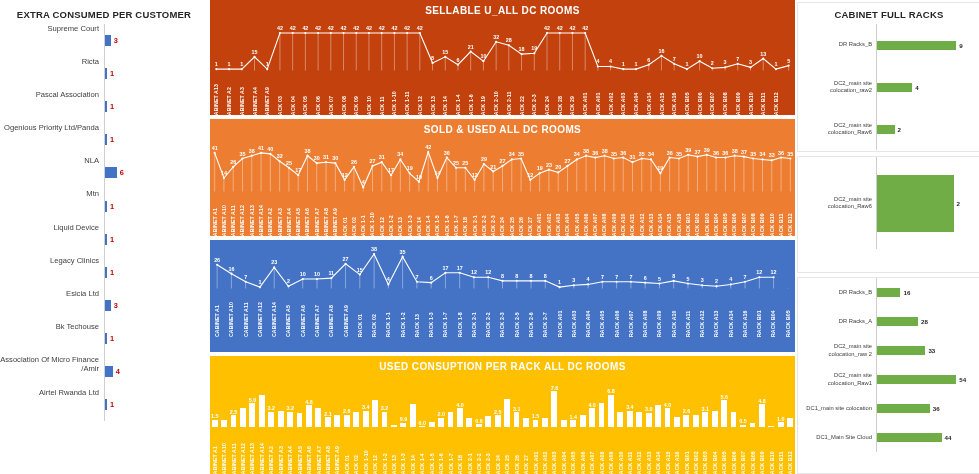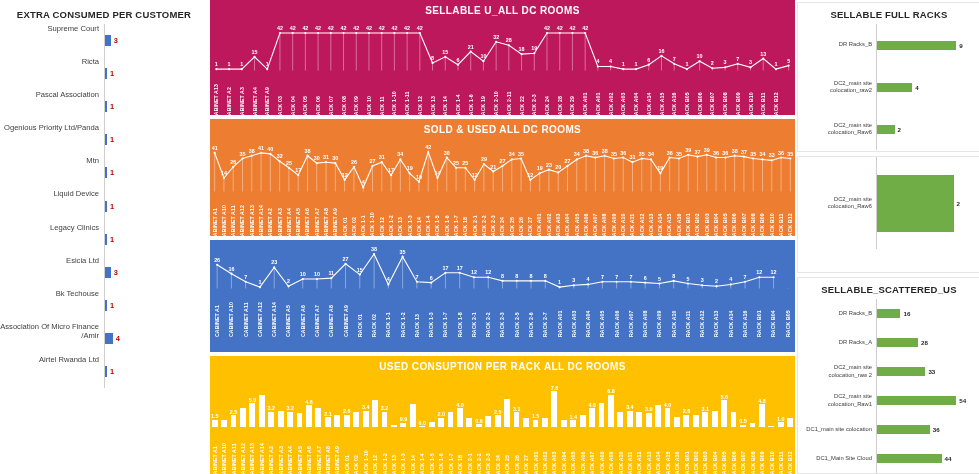--- a/index.html
+++ b/index.html
@@ -28,21 +28,21 @@
   .hbar-bar{height:11px;background:#4472c4;}
   .hbar-val{font-size:7.4px;font-weight:bold;color:#c00000;margin-left:3px;}
 
   
   .col-center{width:585px;flex:0 0 585px;display:flex;flex-direction:column;gap:4px;padding:0 2px;}
   .panel{position:relative;overflow:hidden;}
   .panel-title{
     text-align:center;color:#fff;font-weight:bold;font-size:10px;
     letter-spacing:.4px;padding-top:5px;height:14px;
   }
-  .p-green{background:#be185d;height:115px;}
+  .p-green{background:#c2410c;height:115px;}
   .p-orange{background:#ed7d31;height:117px;}
   .p-blue{background:#4472c4;height:112px;}
   .p-yellow{background:#ffc000;height:118px;}
 
   .plot{position:relative;width:100%;}
   .plot svg{display:block;width:100%;height:100%;}
   .cat-axis{display:flex;position:absolute;left:0;right:0;bottom:0;height:50px;}
   .cat{
     flex:1 1 0;position:relative;
   }
@@ -107,20 +107,28 @@
             <div class="hbar-bar" style="width: 2px;"></div>
             <div class="hbar-val">1</div>
           </div>
         </div>
         <div class="hbar-row">
           <div class="hbar-label">Ogenious Priority Ltd/Panda</div>
           <div class="hbar-axis"></div>
           <div class="hbar-track">
             <div class="hbar-bar" style="width: 2px;"></div>
             <div class="hbar-val">1</div>
+          </div>
+        </div>
+        <div class="hbar-row">
+          <div class="hbar-label">NLA</div>
+          <div class="hbar-axis"></div>
+          <div class="hbar-track">
+            <div class="hbar-bar" style="width: 11.7447px;"></div>
+            <div class="hbar-val">6</div>
           </div>
         </div>
         <div class="hbar-row">
           <div class="hbar-label">Mtn</div>
           <div class="hbar-axis"></div>
           <div class="hbar-track">
             <div class="hbar-bar" style="width: 2px;"></div>
             <div class="hbar-val">1</div>
           </div>
         </div>
@@ -1391,21 +1399,21 @@
               <span>RACK B12</span>
             </div>
           </div>
         </div>
     </div>
 
   </div>
 
   <div class="col-right" id="right-col">
       <div class="rcard" style="height: 152px;">
-        <div class="rcard-title">SELLABLE FULL RACKS</div>
+        <div class="rcard-title">CABINET FULL RACKS</div>
         <div class="rrow" style="height: 42px;">
           <div class="rlabel">DR Racks_B</div>
           <div class="raxis"></div>
           <div class="rtrack">
             <div class="rbar" style="width: 79.2px;"></div>
             <div class="rval">9</div>
           </div>
         </div>
         <div class="rrow" style="height: 42px;">
           <div class="rlabel">DC2_main site colocation_raw2</div>
@@ -1428,21 +1436,20 @@
         <div class="rrow" style="height: 92px;">
           <div class="rlabel">DC2_main site colocation_Raw6</div>
           <div class="raxis"></div>
           <div class="rtrack">
             <div class="rbar" style="height: 57.04px; width: 76.5217px;"></div>
             <div class="rval">2</div>
           </div>
         </div>
       </div>
       <div class="rcard" style="height: 200px;">
-        <div class="rcard-title">SELLABLE_SCATTERED_US</div>
         <div class="rrow" style="height: 29px;">
           <div class="rlabel">DR Racks_B</div>
           <div class="raxis"></div>
           <div class="rtrack">
             <div class="rbar" style="width: 23.4667px;"></div>
             <div class="rval">16</div>
           </div>
         </div>
         <div class="rrow" style="height: 29px;">
           <div class="rlabel">DR Racks_A</div>

